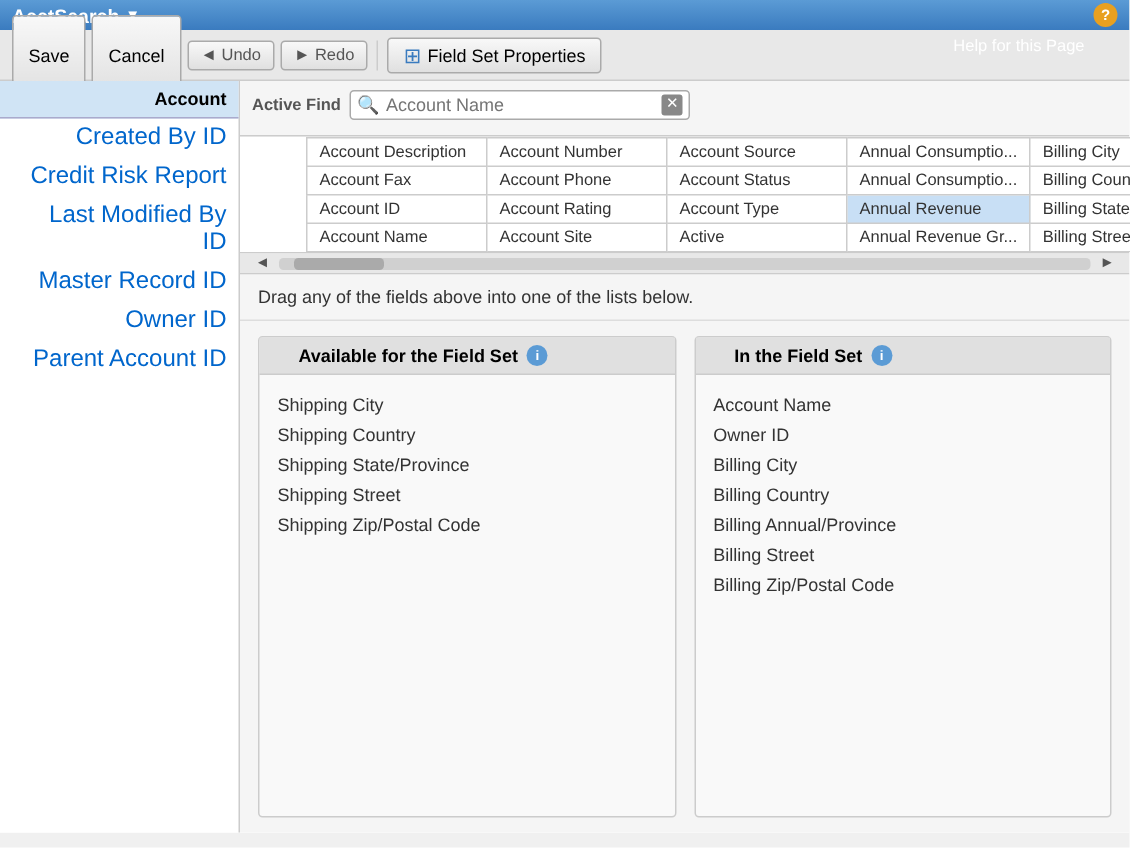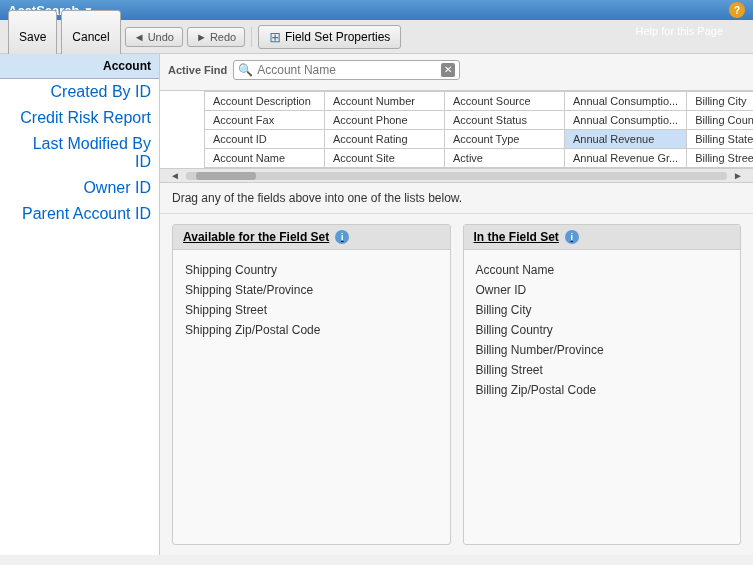--- a/index.html
+++ b/index.html
@@ -234,28 +234,27 @@
       flex: 1;
       background: #f9f9f9;
       border: 1px solid #ccc;
       border-radius: 3px;
       padding: 0;
       display: flex;
       flex-direction: column;
     }
     .panel-header {
       background: #e0e0e0;
-      padding: 5px 10px;
+      padding: 5px 26px;
       font-size: 12px;
       font-weight: bold;
       border-bottom: 1px solid #ccc;
       display: flex;
       align-items: center;
       gap: 6px;
-      text-decoration: underline;
     }
     .info-icon {
       width: 14px;
       height: 14px;
       background: #5b9bd5;
       color: white;
       border-radius: 50%;
       display: flex;
       align-items: center;
       justify-content: center;
@@ -344,20 +343,21 @@
   </button>
 </div>
 
 <div class="main">
 
   <div class="sidebar">
     <div class="sidebar-header">Account</div>
     <div class="sidebar-item">Created By ID</div>
     <div class="sidebar-item">Credit Risk Report</div>
     <div class="sidebar-item">Last Modified By ID</div>
+    <div class="sidebar-item">Master Record ID</div>
     <div class="sidebar-item">Owner ID</div>
     <div class="sidebar-item">Parent Account ID</div>
   </div>
 
   <div class="right-panel">
 
     <div class="quick-find-area">
       <div class="quick-find-row">
         <span class="quick-find-label">Active Find</span>
         <div class="search-icon-wrap">
@@ -418,40 +418,41 @@
     <div class="bottom-section">
 
       <div class="field-set-panel">
         <div class="panel-header">
           <span>Available for the Field Set</span>
           <div class="info-icon">
             <span>i</span>
           </div>
         </div>
         <div class="panel-body" id="available-items">
+        <div class="panel-item">Shipping City</div>
             <div class="panel-item">Shipping Country</div>
             <div class="panel-item">Shipping State/Province</div>
             <div class="panel-item">Shipping Street</div>
             <div class="panel-item">Shipping Zip/Postal Code</div>
           </div>
       </div>
 
       <div class="field-set-panel">
         <div class="panel-header">
           <span>In the Field Set</span>
           <div class="info-icon">
             <span>i</span>
           </div>
         </div>
         <div class="panel-body" id="inset-items">
         <div class="panel-item">Account Name</div>
             <div class="panel-item">Owner ID</div>
             <div class="panel-item">Billing City</div>
             <div class="panel-item">Billing Country</div>
-            <div class="panel-item">Billing Number/Province</div>
+            <div class="panel-item">Billing Annual/Province</div>
             <div class="panel-item">Billing Street</div>
             <div class="panel-item">Billing Zip/Postal Code</div>
           </div>
       </div>
 
     </div>
   </div>
 </div>
 
 </body></html>

